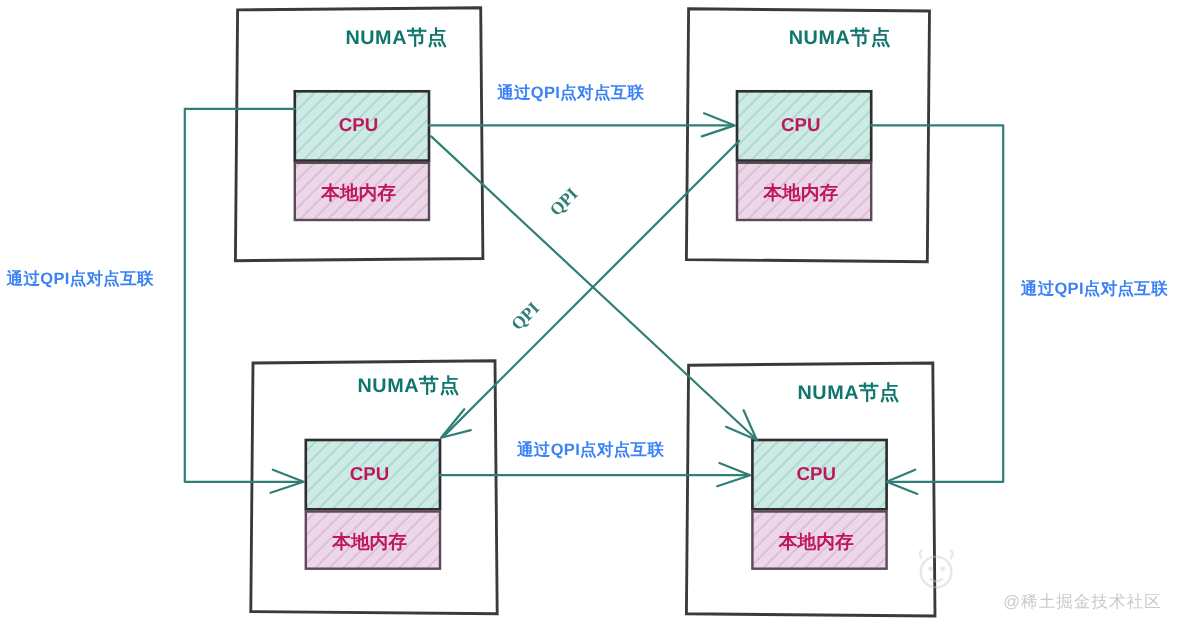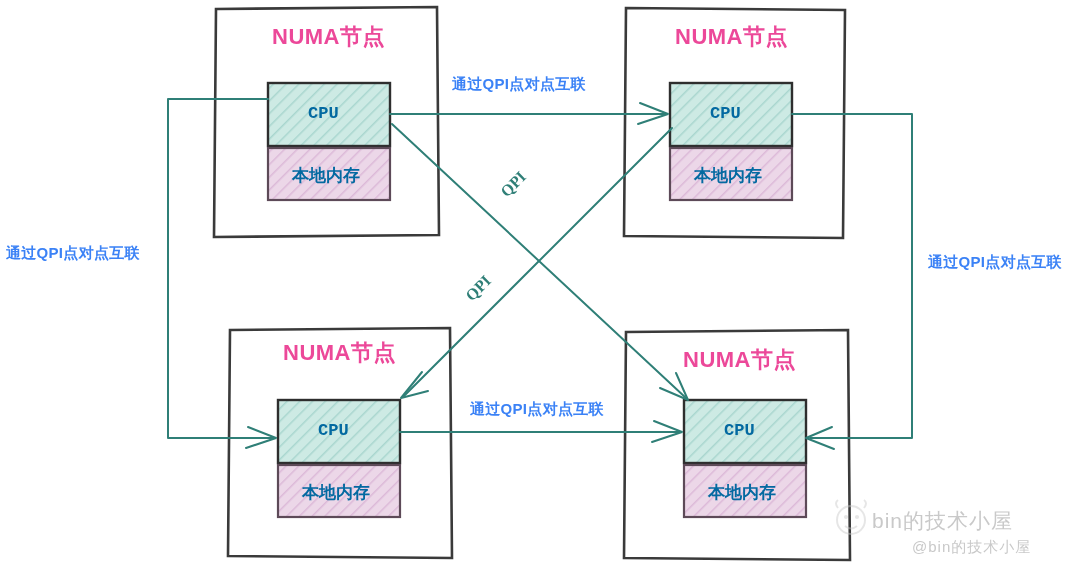--- a/index.html
+++ b/index.html
@@ -6,25 +6,25 @@
   html,body{margin:0;padding:0;background:#ffffff;}
   body{
     font-family:"Liberation Sans","DejaVu Sans",sans-serif;
     width:1080px;height:567px;overflow:hidden;position:relative;
   }
   #stage{position:relative;width:1080px;height:567px;background:#fff;}
   #stage svg{position:absolute;left:0;top:0;width:1080px;height:567px;}
   .lbl{position:absolute;white-space:nowrap;}
 
   .node-title{
-    color:#ec4899;font-size:22px;font-weight:700;letter-spacing:.5px;
+    color:#0f766e;font-size:18px;font-weight:700;letter-spacing:.5px;margin-left:42px;
   }
   .box-text{
-    position:absolute;white-space:nowrap;color:#0369a1;
-    font-size:17px;font-weight:600;font-family:Liberation Mono, monospace;
+    position:absolute;white-space:nowrap;color:#be185d;
+    font-size:17px;font-weight:600;
   }
   .link-text{
     color:#3b82f6;font-size:15px;font-weight:700;letter-spacing:.3px;
   }
   .qpi-text{
     color:#2f7f77;font-size:16px;font-weight:700;
     font-family:"Liberation Serif","DejaVu Serif",serif;
   }
   .wm{position:absolute;color:#c9c9c9;white-space:nowrap;}
   .wm-main{font-size:21px;letter-spacing:1px;}
@@ -116,16 +116,15 @@
   <div class="box-text" style="left:708px;top:481px;">本地内存</div>
 
   <div class="lbl link-text" style="left:452px;top:75px;">通过QPI点对点互联</div>
   <div class="lbl link-text" style="left:6px;top:244px;">通过QPI点对点互联</div>
   <div class="lbl link-text" style="left:928px;top:253px;">通过QPI点对点互联</div>
   <div class="lbl link-text" style="left:470px;top:400px;">通过QPI点对点互联</div>
 
   <div class="lbl qpi-text" style="left:497px;top:188px;transform:rotate(-45deg);transform-origin:0 0;">QPI</div>
   <div class="lbl qpi-text" style="left:462px;top:292px;transform:rotate(-45deg);transform-origin:0 0;">QPI</div>
 
-  <div class="wm wm-main" style="left:872px;top:507px;">bin的技术小屋</div>
-  <div class="wm wm-sub" style="left:912px;top:538px;">@bin的技术小屋</div>
+  <div class="wm wm-sub" style="left:912px;top:538px;">@稀土掘金技术社区</div>
 
 </div>
 
 </body></html>

